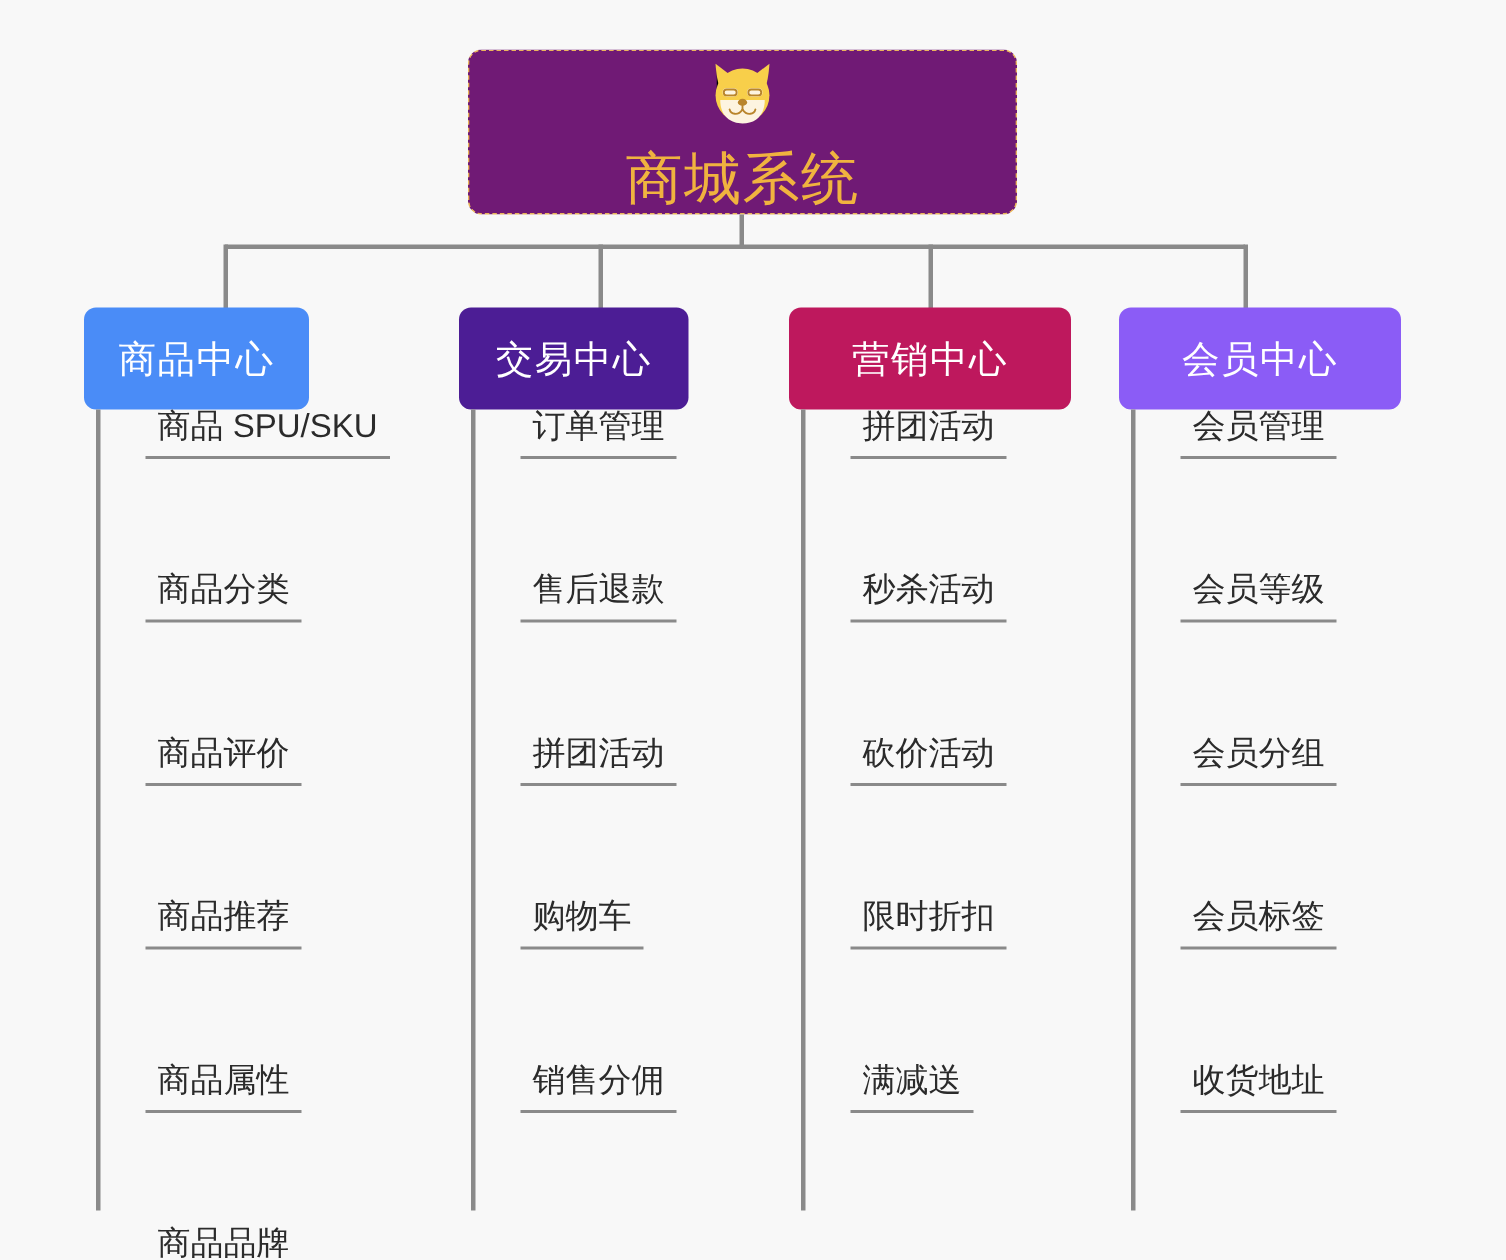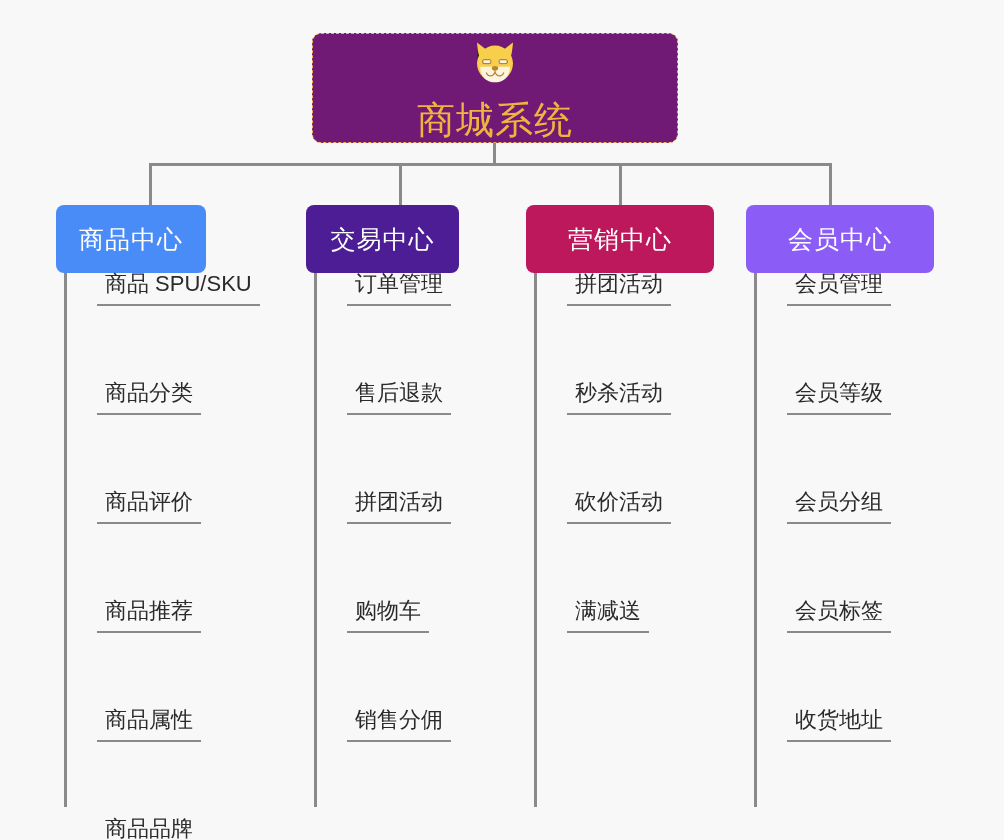--- a/index.html
+++ b/index.html
@@ -198,20 +198,23 @@
           <div class="child">
             <span class="child-label">拼团活动</span>
           </div>
           <div class="child">
             <span class="child-label">秒杀活动</span>
           </div>
           <div class="child">
             <span class="child-label">砍价活动</span>
           </div>
           <div class="child">
+            <span class="child-label">限时折扣</span>
+          </div>
+          <div class="child">
             <span class="child-label">满减送</span>
           </div>
         </div>
       </div>
       <div class="column" style="left: 746px; width: 188px;">
         <div class="dept-head" style="background: #8b5cf6; width: 188px;">
           <span>会员中心</span>
         </div>
         <div class="children">
           <div class="spine" style="height: 534px;"></div>

